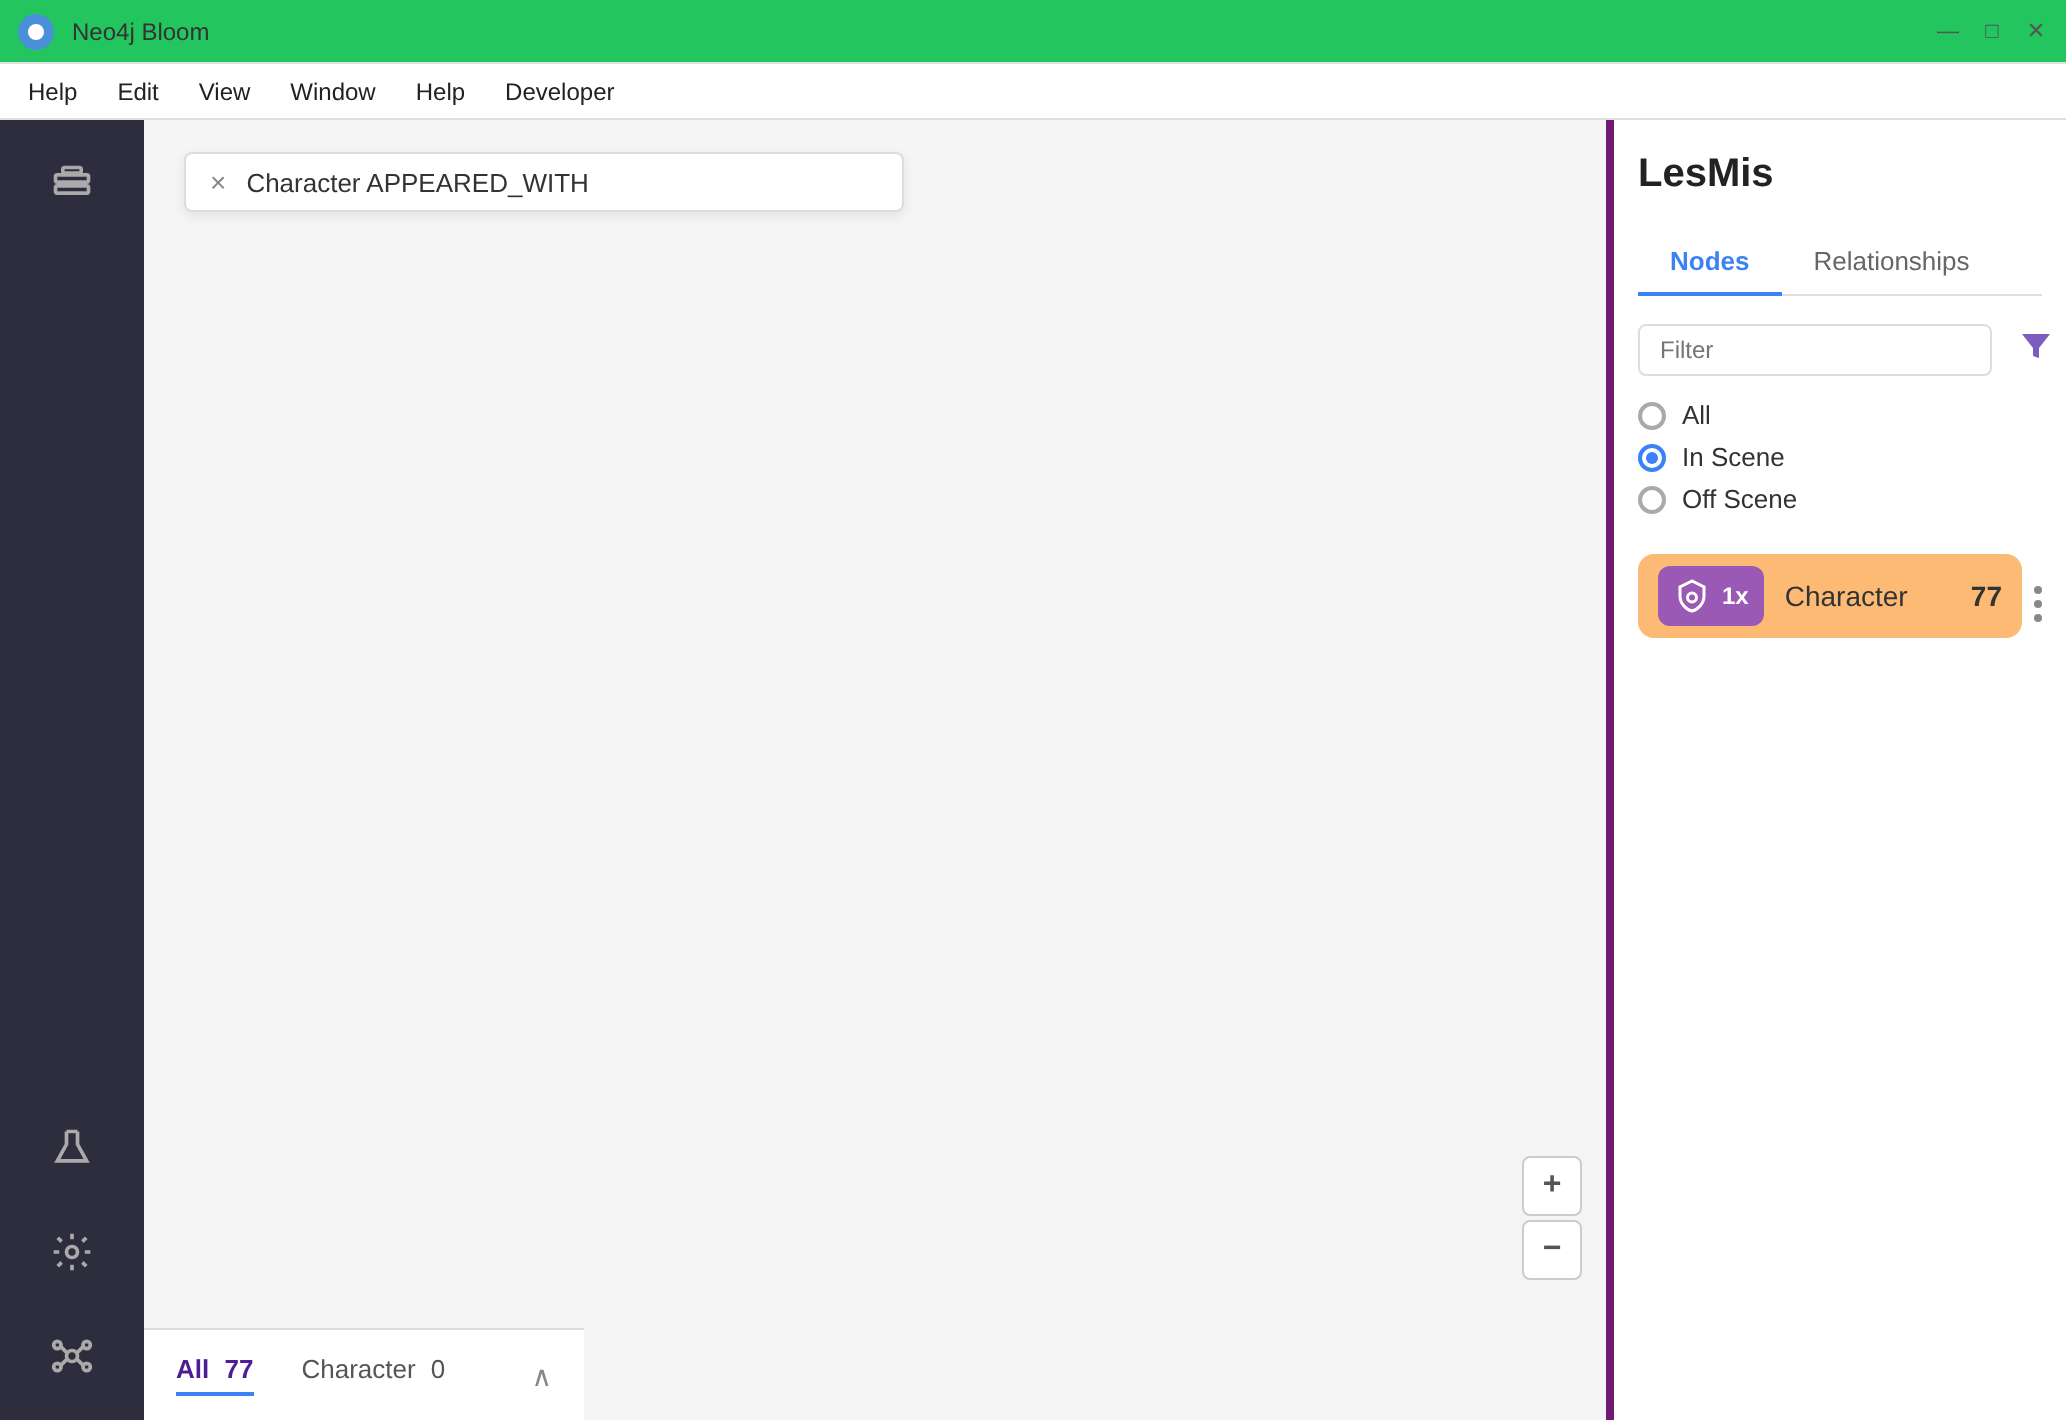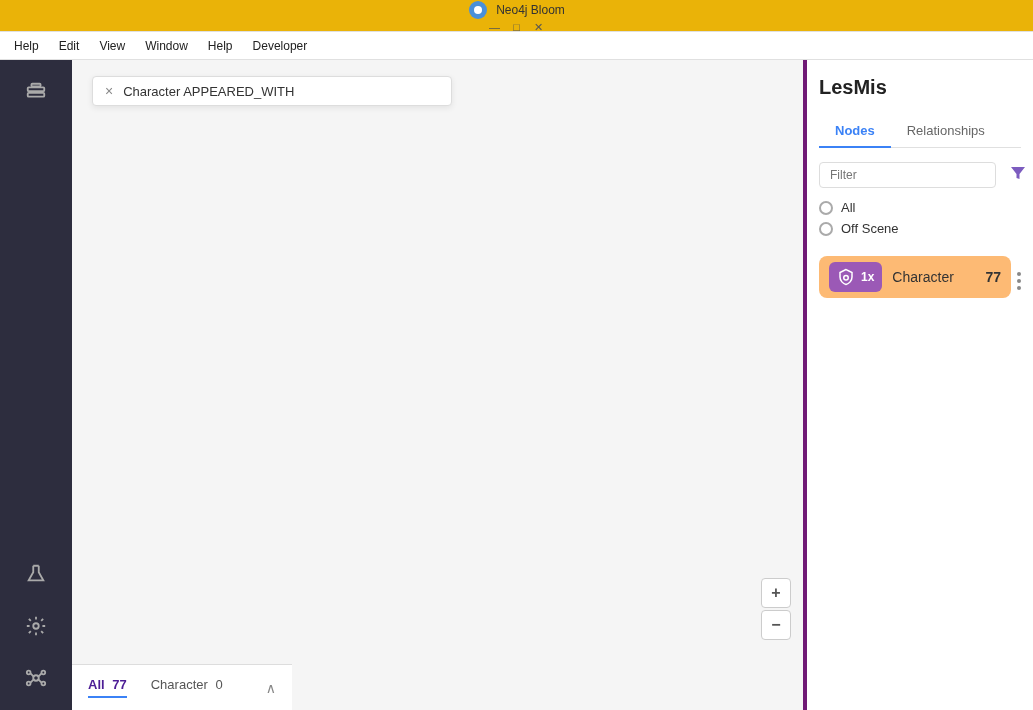--- a/index.html
+++ b/index.html
@@ -1,28 +1,27 @@
 <!DOCTYPE html>
 <html><head>
   <meta charset="utf-8">
   <style>
     * { box-sizing: border-box; margin: 0; padding: 0; }
     body { font-family: 'Segoe UI', Arial, sans-serif; background: #f0f0f0; width: 1033px; height: 710px; overflow: hidden; }
 
     
     .title-bar {
       height: 32px;
-      background: #eab308;
+      background: #22c55e;
       display: flex;
       align-items: center;
       justify-content: space-between;
       padding: 0 8px;
       border-bottom: 1px solid #e0e0e0;
       user-select: none;
-      flex-direction: column;
     }
     .title-bar-left {
       display: flex;
       align-items: center;
       gap: 8px;
     }
     .app-icon {
       width: 20px; height: 20px;
     }
     .app-title {
@@ -778,20 +777,24 @@
           </svg>
       </span>
     </div>
 
     <div class="radio-group">
       <div class="radio-row">
         <span class="radio-btn"></span>
         <span>All</span>
       </div>
       <div class="radio-row">
+        <span class="radio-btn selected"></span>
+        <span>In Scene</span>
+      </div>
+      <div class="radio-row">
         <span class="radio-btn"></span>
         <span>Off Scene</span>
       </div>
     </div>
 
     <div style="display:flex;align-items:center;">
       <div class="node-card" style="flex:1;">
         <div class="node-badge">
           <svg width="18" height="18" viewBox="0 0 24 24" fill="none" stroke="#fff" stroke-width="2">
             <path d="M12 2L4 6v6c0 5 4 9 8 10 4-1 8-5 8-10V6L12 2z"></path>

